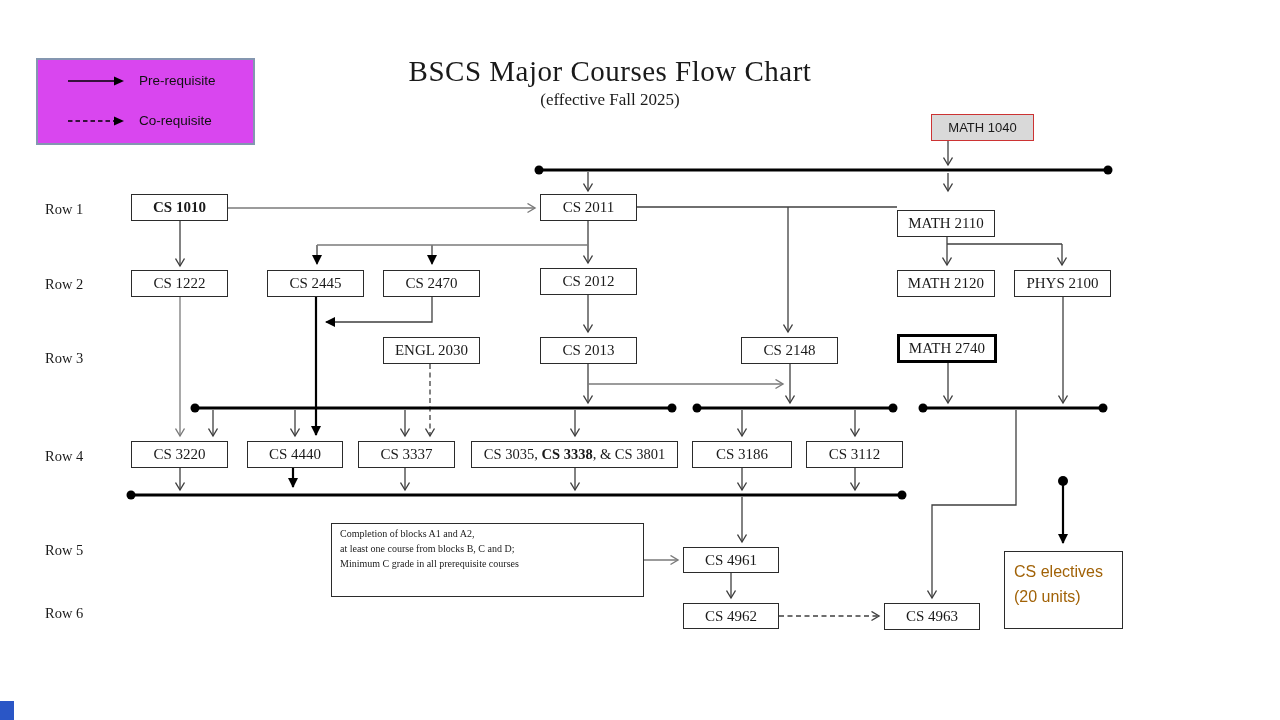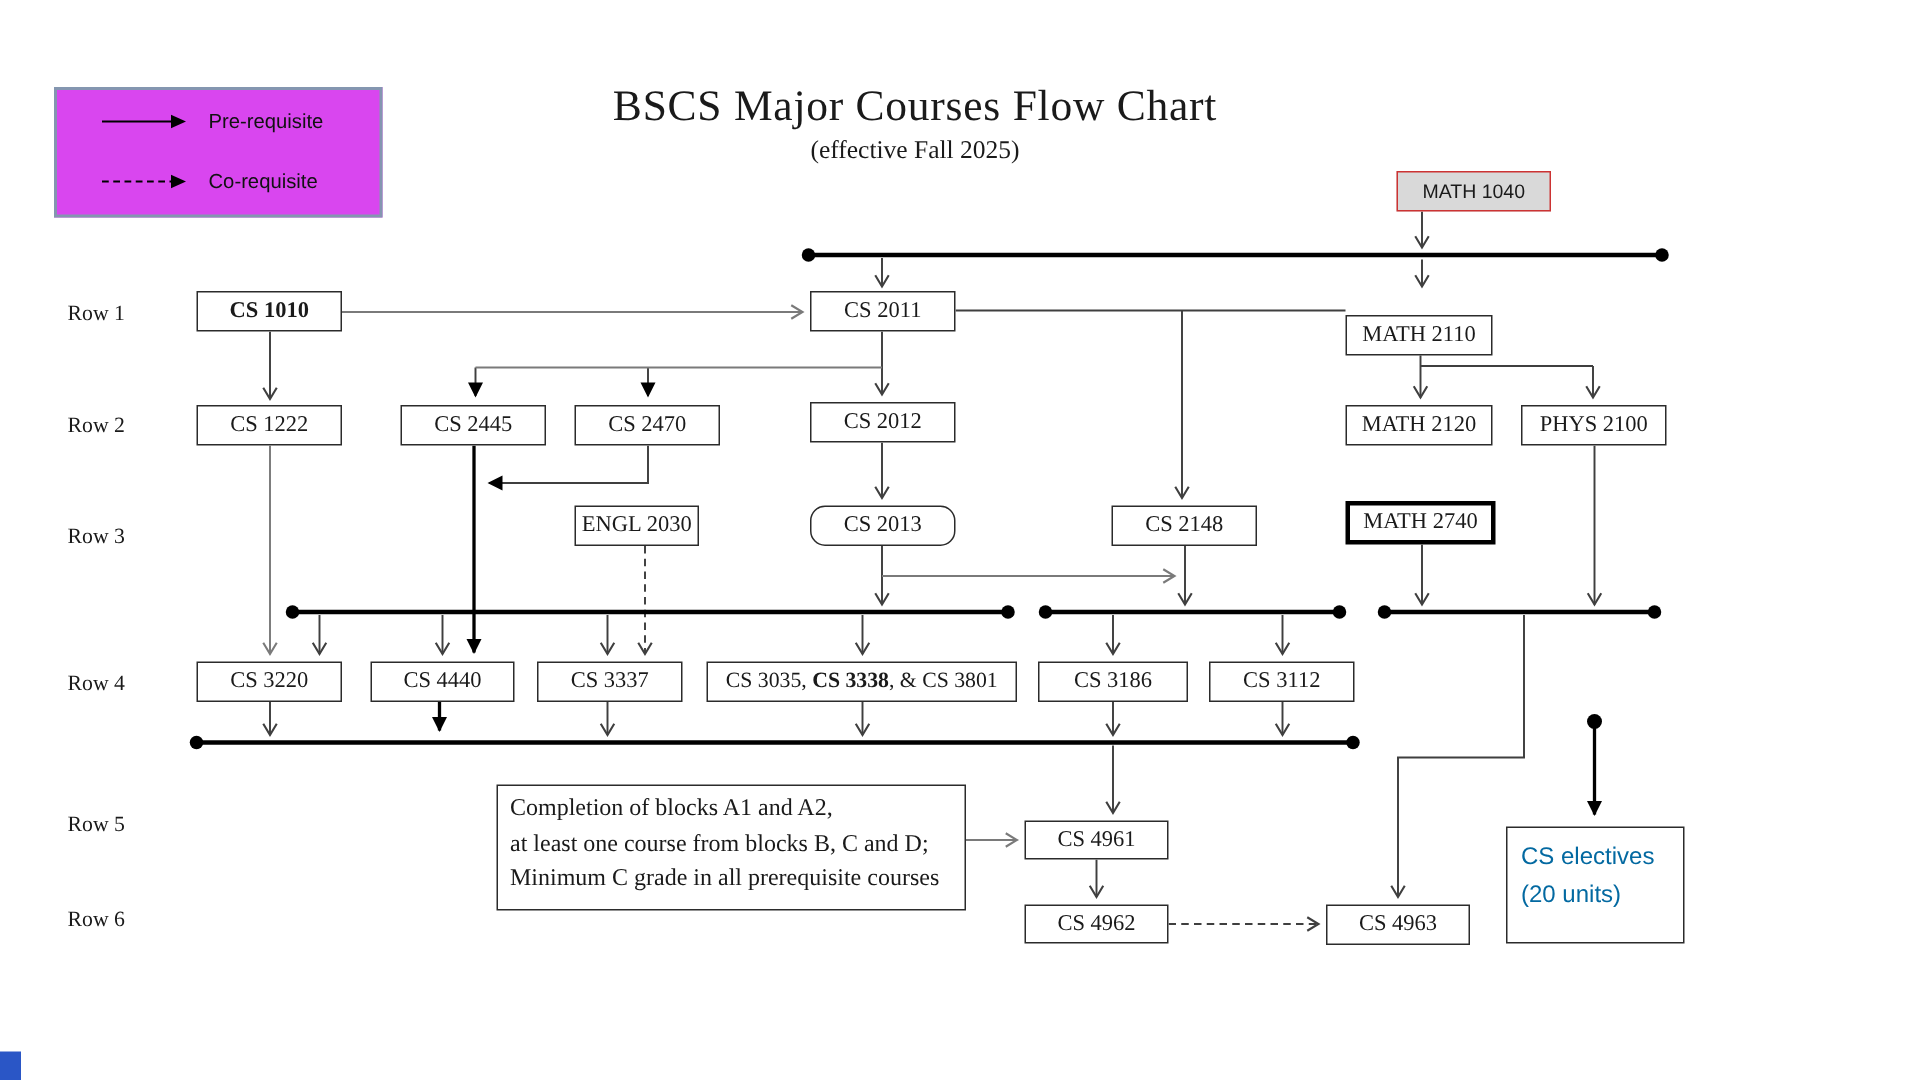--- a/index.html
+++ b/index.html
@@ -15,26 +15,26 @@
   .rowlabel{position:absolute;z-index:2;font-size:14.5px;font-family:"Liberation Serif", serif;}
   .title{position:absolute;left:300px;width:620px;top:55px;z-index:2;text-align:center;
          font-size:29px;letter-spacing:.5px;}
   .subtitle{position:absolute;left:300px;width:620px;top:90px;z-index:2;text-align:center;font-size:17px;}
   .legend{position:absolute;left:36px;top:58px;width:219px;height:87px;z-index:2;background:#d946ef;
           border:2px solid var(--legend-border);box-sizing:border-box;}
   .legend .lrow{position:absolute;left:28px;display:flex;align-items:center;gap:13px;}
   .legend .lrow.r1{top:13px;}
   .legend .lrow.r2{top:53px;}
   .legend .ltxt{font-family:"Liberation Sans", sans-serif;font-size:13.5px;color:#111;}
-  .notebox{position:absolute;left:331px;top:523px;width:313px;height:84px;z-index:2;background:#fff;
+  .notebox{position:absolute;left:331px;top:523px;width:313px;height:74px;z-index:2;background:#fff;
            border:1px solid #2b2b2b;box-sizing:border-box;padding:3px 8px;
-           font-size:16px;line-height:1.48;white-space:nowrap;}
+           font-size:10px;line-height:1.48;white-space:nowrap;}
   .electives{position:absolute;left:1004px;top:551px;width:119px;height:78px;z-index:2;background:#fff;
            border:1.5px solid #2b2b2b;box-sizing:border-box;padding:8px 0 0 9px;
-           font-family:"Liberation Sans", sans-serif;font-size:16px;line-height:1.55;color:#0369a1;}
+           font-family:"Liberation Sans", sans-serif;font-size:16px;line-height:1.55;color:#a16207;}
   .corner{position:absolute;left:0;top:701px;width:14px;height:19px;background:#2a56c6;z-index:3;}
 </style>
 </head>
 <body>
 
 <div id="stage">
 
   <svg class="wires" width="1280" height="720" viewBox="0 0 1280 720">
     <defs>
       <marker id="av" markerUnits="userSpaceOnUse" markerWidth="11" markerHeight="11" viewBox="0 0 11 11" refX="9" refY="5.5" orient="auto">
@@ -155,22 +155,22 @@
   <div class="node" style="left:540px;top:194px;width:97px;height:27px;">CS 2011</div>
   <div class="node" style="left:897px;top:210px;width:98px;height:27px;">MATH 2110</div>
 
   <div class="node" style="left:131px;top:270px;width:97px;height:27px;">CS 1222</div>
   <div class="node" style="left:267px;top:270px;width:97px;height:27px;">CS 2445</div>
   <div class="node" style="left:383px;top:270px;width:97px;height:27px;">CS 2470</div>
   <div class="node" style="left:540px;top:268px;width:97px;height:27px;">CS 2012</div>
   <div class="node" style="left:897px;top:270px;width:98px;height:27px;text-align:right;">MATH 2120</div>
   <div class="node" style="left:1014px;top:270px;width:97px;height:27px;">PHYS 2100</div>
 
-  <div class="node" style="left:383px;top:337px;width:83px;height:27px;">ENGL 2030</div>
-  <div class="node" style="left:540px;top:337px;width:97px;height:27px;border-radius:10px;">CS 2013</div>
+  <div class="node" style="left:383px;top:337px;width:97px;height:27px;">ENGL 2030</div>
+  <div class="node" style="left:540px;top:337px;width:97px;height:27px;">CS 2013</div>
   <div class="node" style="left:741px;top:337px;width:97px;height:27px;">CS 2148</div>
   <div class="node thick" style="left:897px;top:334px;width:100px;height:29px;">MATH 2740</div>
 
   <div class="node" style="left:131px;top:441px;width:97px;height:27px;">CS 3220</div>
   <div class="node" style="left:247px;top:441px;width:96px;height:27px;">CS 4440</div>
   <div class="node" style="left:358px;top:441px;width:97px;height:27px;">CS 3337</div>
   <div class="node" style="left:471px;top:441px;width:207px;height:27px;font-size:14.5px;">
       <span style="white-space:pre;">CS 3035, </span>
       <span style="font-weight:bold;white-space:pre;">CS 3338</span>
       <span style="white-space:pre;">, &amp; CS 3801</span>

